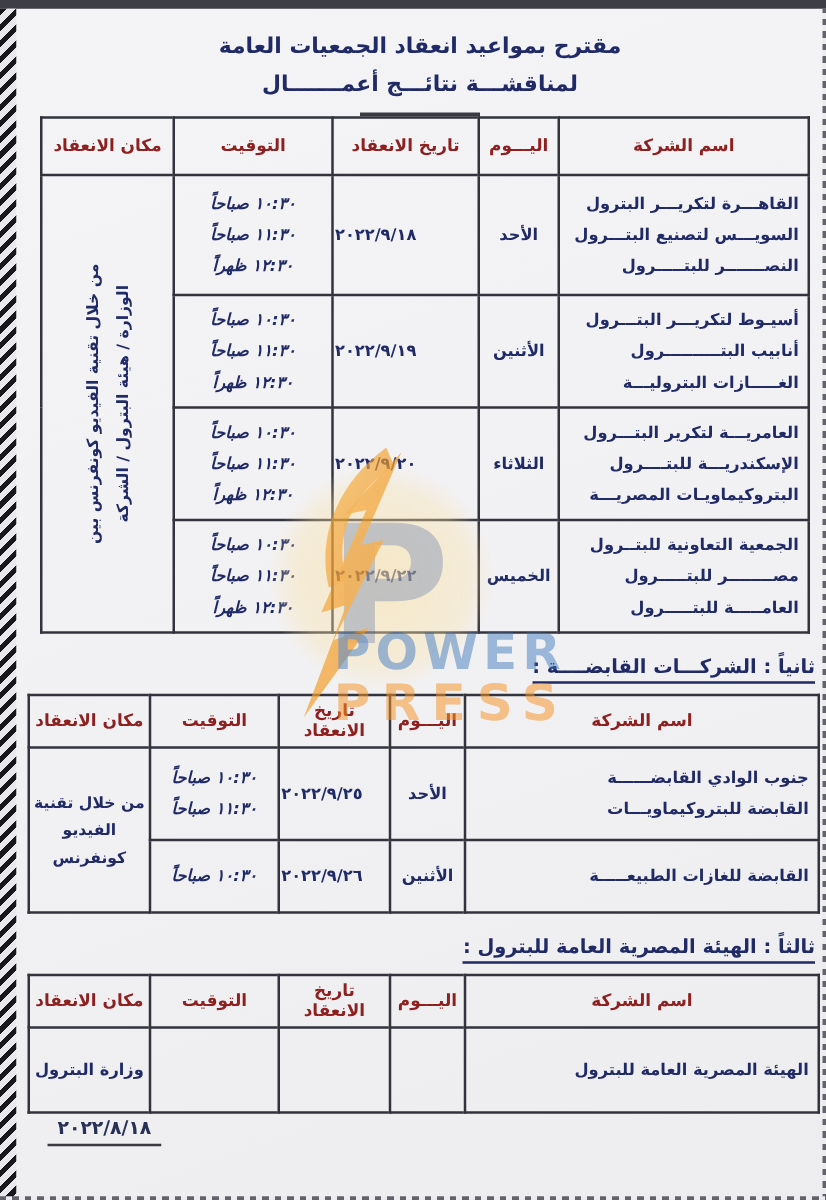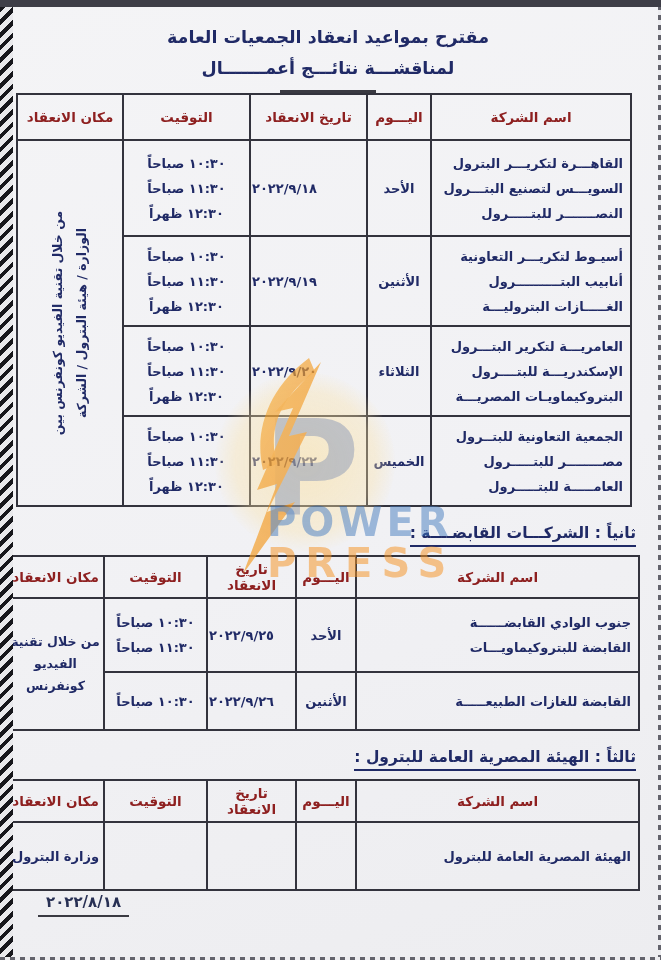--- a/index.html
+++ b/index.html
@@ -10,21 +10,21 @@
   }
   
   .top-edge{position:absolute;top:0;left:0;right:0;height:7px;background:#3e3e47;z-index:40;}
   .left-perf{position:absolute;top:7px;left:0;bottom:0;width:13px;z-index:40;
     background:repeating-linear-gradient(135deg,#17171c 0 4px,#e9e9ec 4px 9px);}
   .right-perf{position:absolute;top:7px;right:0;bottom:0;width:3px;z-index:40;
     background:repeating-linear-gradient(0deg,#63636c 0 5px,#ececef 5px 10px);}
   .bottom-perf{position:absolute;left:0;right:0;bottom:0;height:3px;z-index:40;
     background:repeating-linear-gradient(90deg,#63636c 0 5px,#ececef 5px 10px);}
 
-  .content{position:absolute;left:16px;right:21px;top:14px;direction:rtl;}
+  .content{position:absolute;left:16px;right:5px;top:14px;direction:rtl;}
 
   
   .title-block{text-align:center;margin-top:8px;line-height:31px;font-size:17.5px;letter-spacing:0;}
   .title-rule{width:96px;height:3px;background:#3a3a42;margin:6px auto 0 auto;}
 
   
   .sec-heading{margin:17px 4px 8px 0;text-align:right;font-size:15.5px;}
   .sec-heading span{display:inline-block;border-bottom:2.5px solid #202a66;padding-bottom:3px;}
 
   
@@ -32,21 +32,21 @@
   th,td{border:2px solid #33333d;overflow:hidden;vertical-align:middle;}
   th{color:#8e2020;font-size:13.5px;font-weight:bold;text-align:center;padding:4px;}
   td{font-size:13px;}
   .t1{width:614px;margin:0 8px 0 auto;}
   .t2,.t3{width:632px;margin:0 0 0 auto;}
   .t1 th{height:36px;}
   .t2 th,.t3 th{height:32px;}
   .company-cell{text-align:right;padding:4px 7px;white-space:pre-line;line-height:25px;font-size:13px;}
   .day-cell{text-align:center;font-size:13px;}
   .date-cell{text-align:left;font-size:13px;direction:ltr;}
-  .time-cell{text-align:center;white-space:pre-line;line-height:25px;direction:ltr;font-size:13px;}
+  .time-cell{text-align:center;white-space:pre-line;line-height:25px;direction:ltr;font-size:13px;font-style:italic;}
   .place-cell{position:relative;text-align:center;}
   .vtext{position:absolute;top:50%;left:50%;width:300px;
     transform:translate(-50%,-50%) rotate(-90deg);
     white-space:pre-line;text-align:center;line-height:24px;font-size:12.5px;direction:rtl;}
   .place-h{white-space:pre-line;line-height:22px;font-size:12.5px;padding:2px;}
 
   .r-tall td{height:86px;}
   .r-med td{height:80px;}
   .t2 .r1 td{height:64px;}
   .t2 .r2 td{height:48px;}
@@ -108,21 +108,21 @@
         <td class="date-cell">٢٠٢٢/٩/١٨</td>
         <td class="time-cell">١٠:٣٠ صباحاً
 ١١:٣٠ صباحاً
 ١٢:٣٠ ظهراً</td>
         <td class="place-cell" rowspan="4">
           <div class="vtext">من خلال تقنية الفيديو كونفرنس بين
 الوزارة / هيئة البترول / الشركة</div>
         </td>
       </tr>
       <tr class="r-med">
-        <td class="company-cell">أسيـوط لتكريـــر التعاونية
+        <td class="company-cell">أسيـوط لتكريـــر البتـــرول
 أنابيب البتــــــــــرول
 الغـــــازات البتروليـــة</td>
         <td class="day-cell">الأثنين</td>
         <td class="date-cell">٢٠٢٢/٩/١٩</td>
         <td class="time-cell">١٠:٣٠ صباحاً
 ١١:٣٠ صباحاً
 ١٢:٣٠ ظهراً</td>
       </tr>
       <tr class="r-med">
         <td class="company-cell">العامريـــة لتكرير البتـــرول

